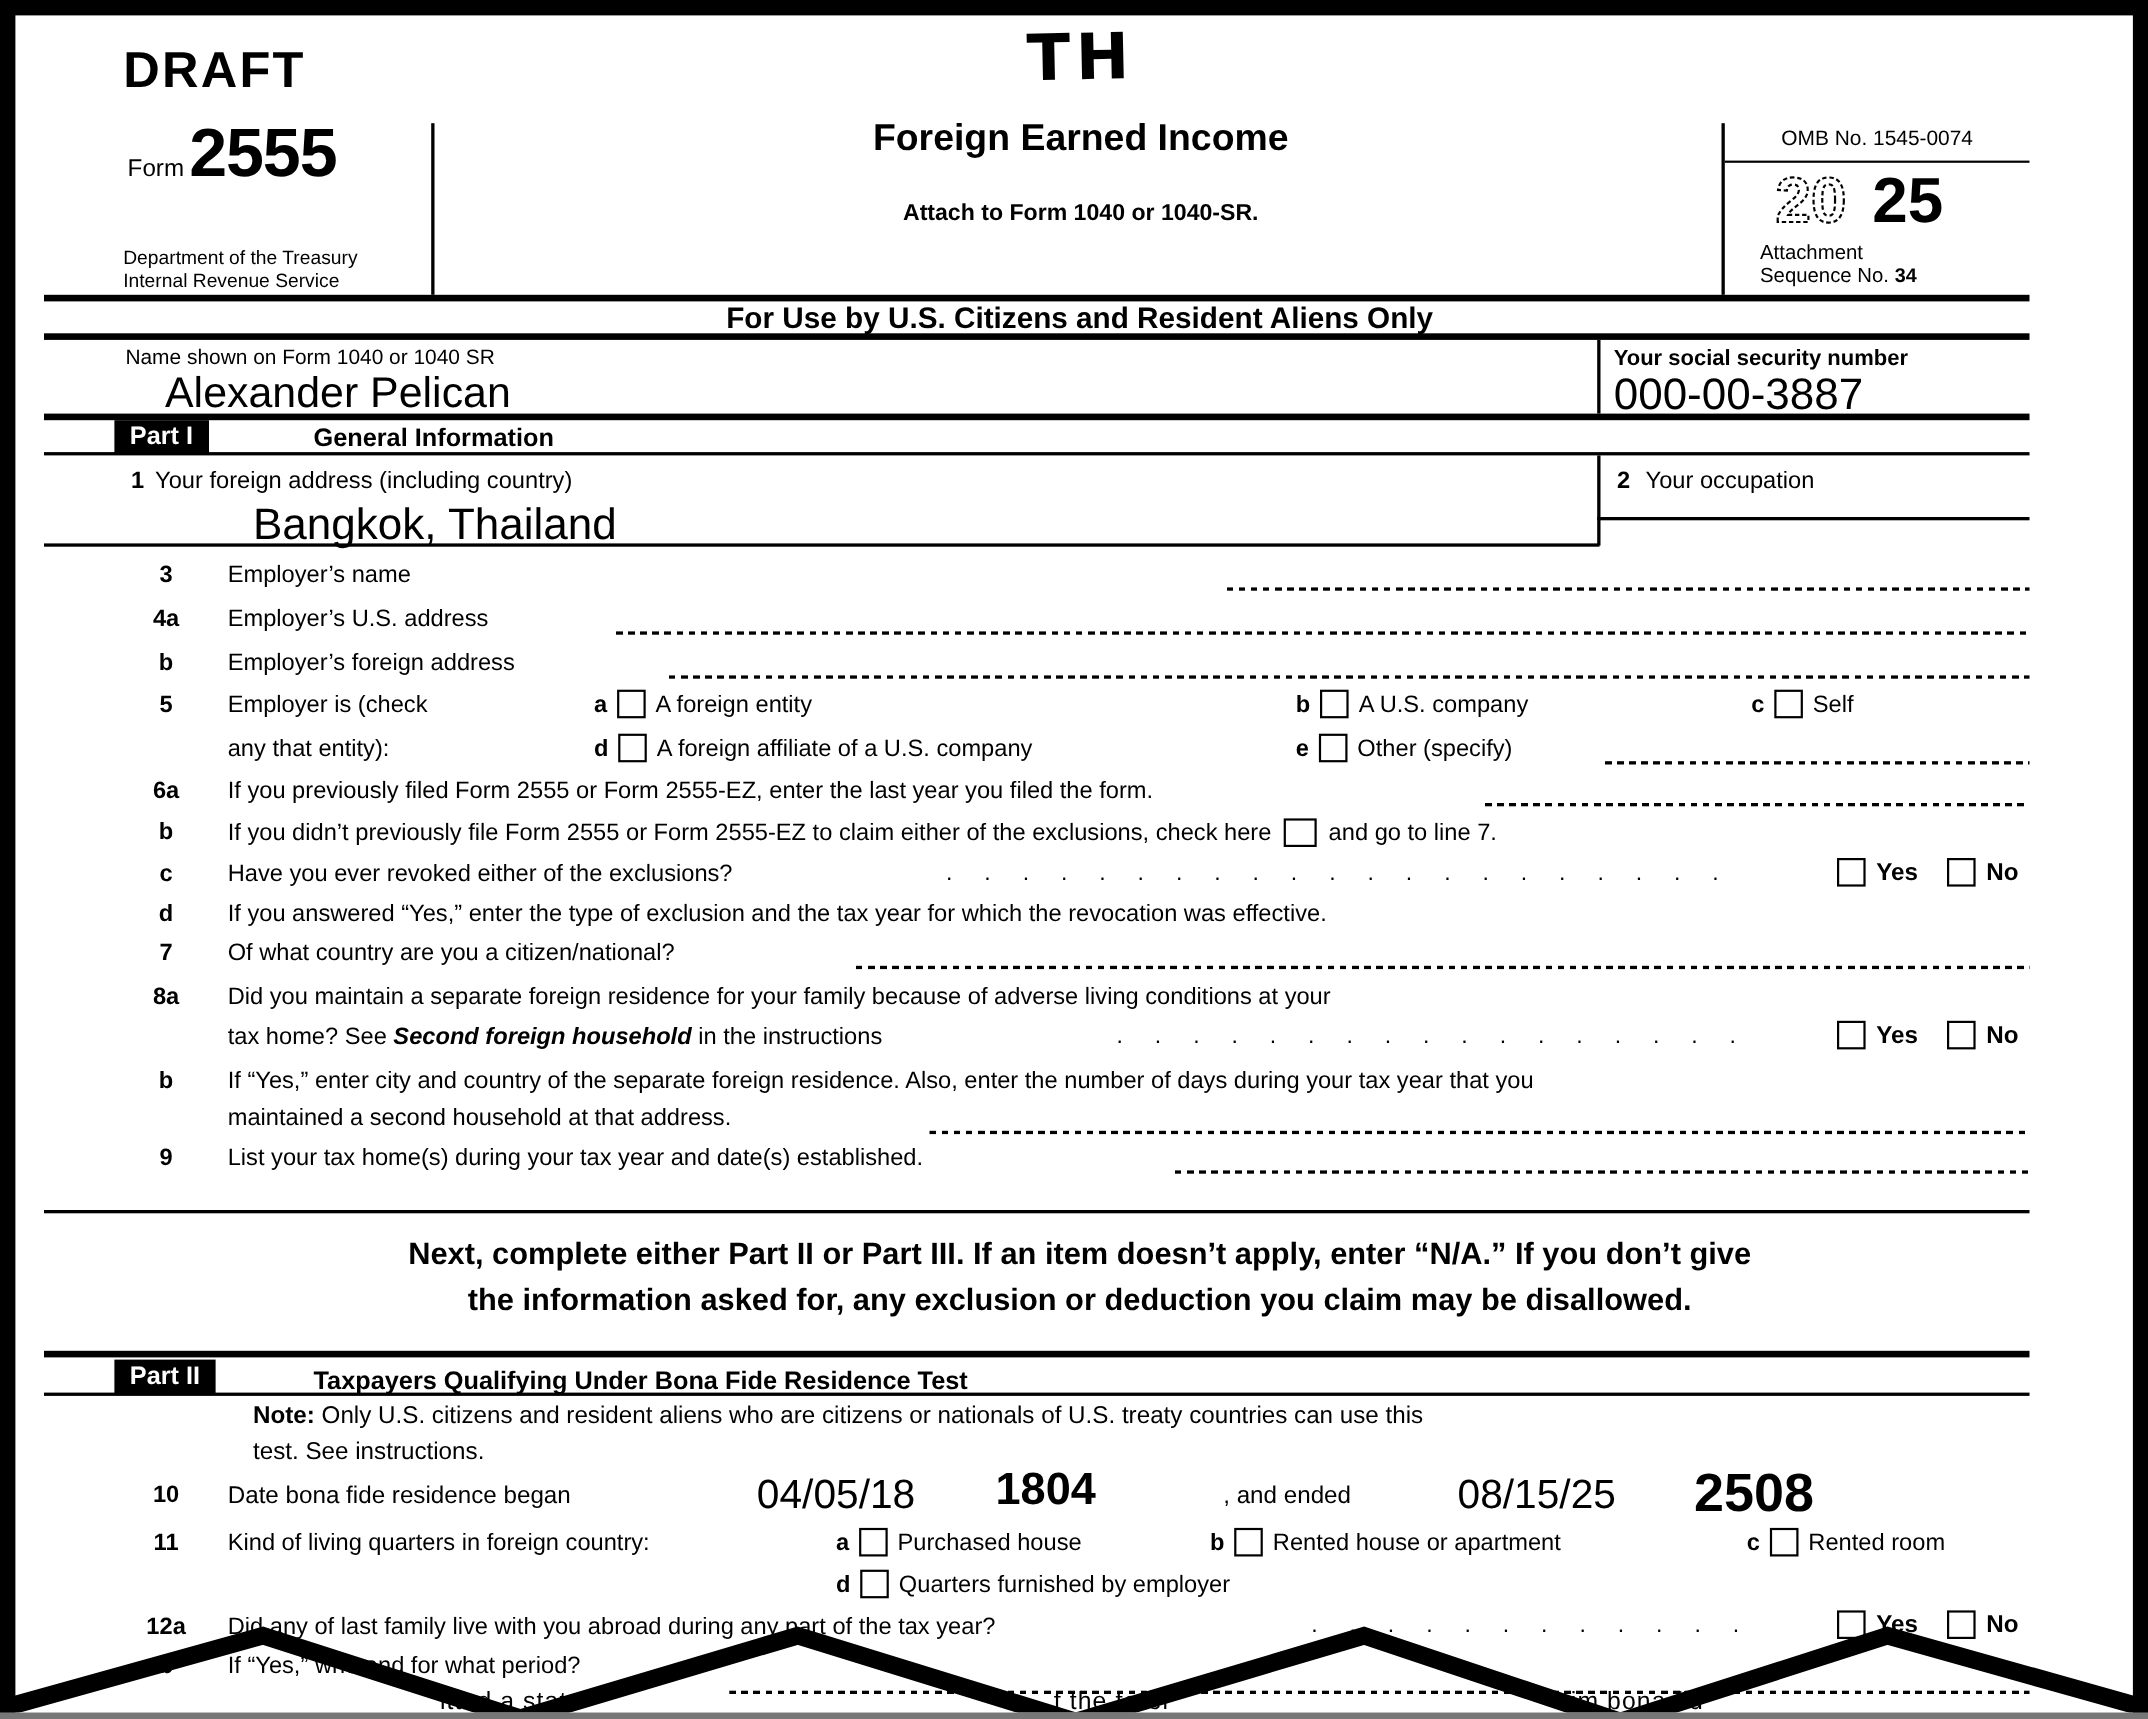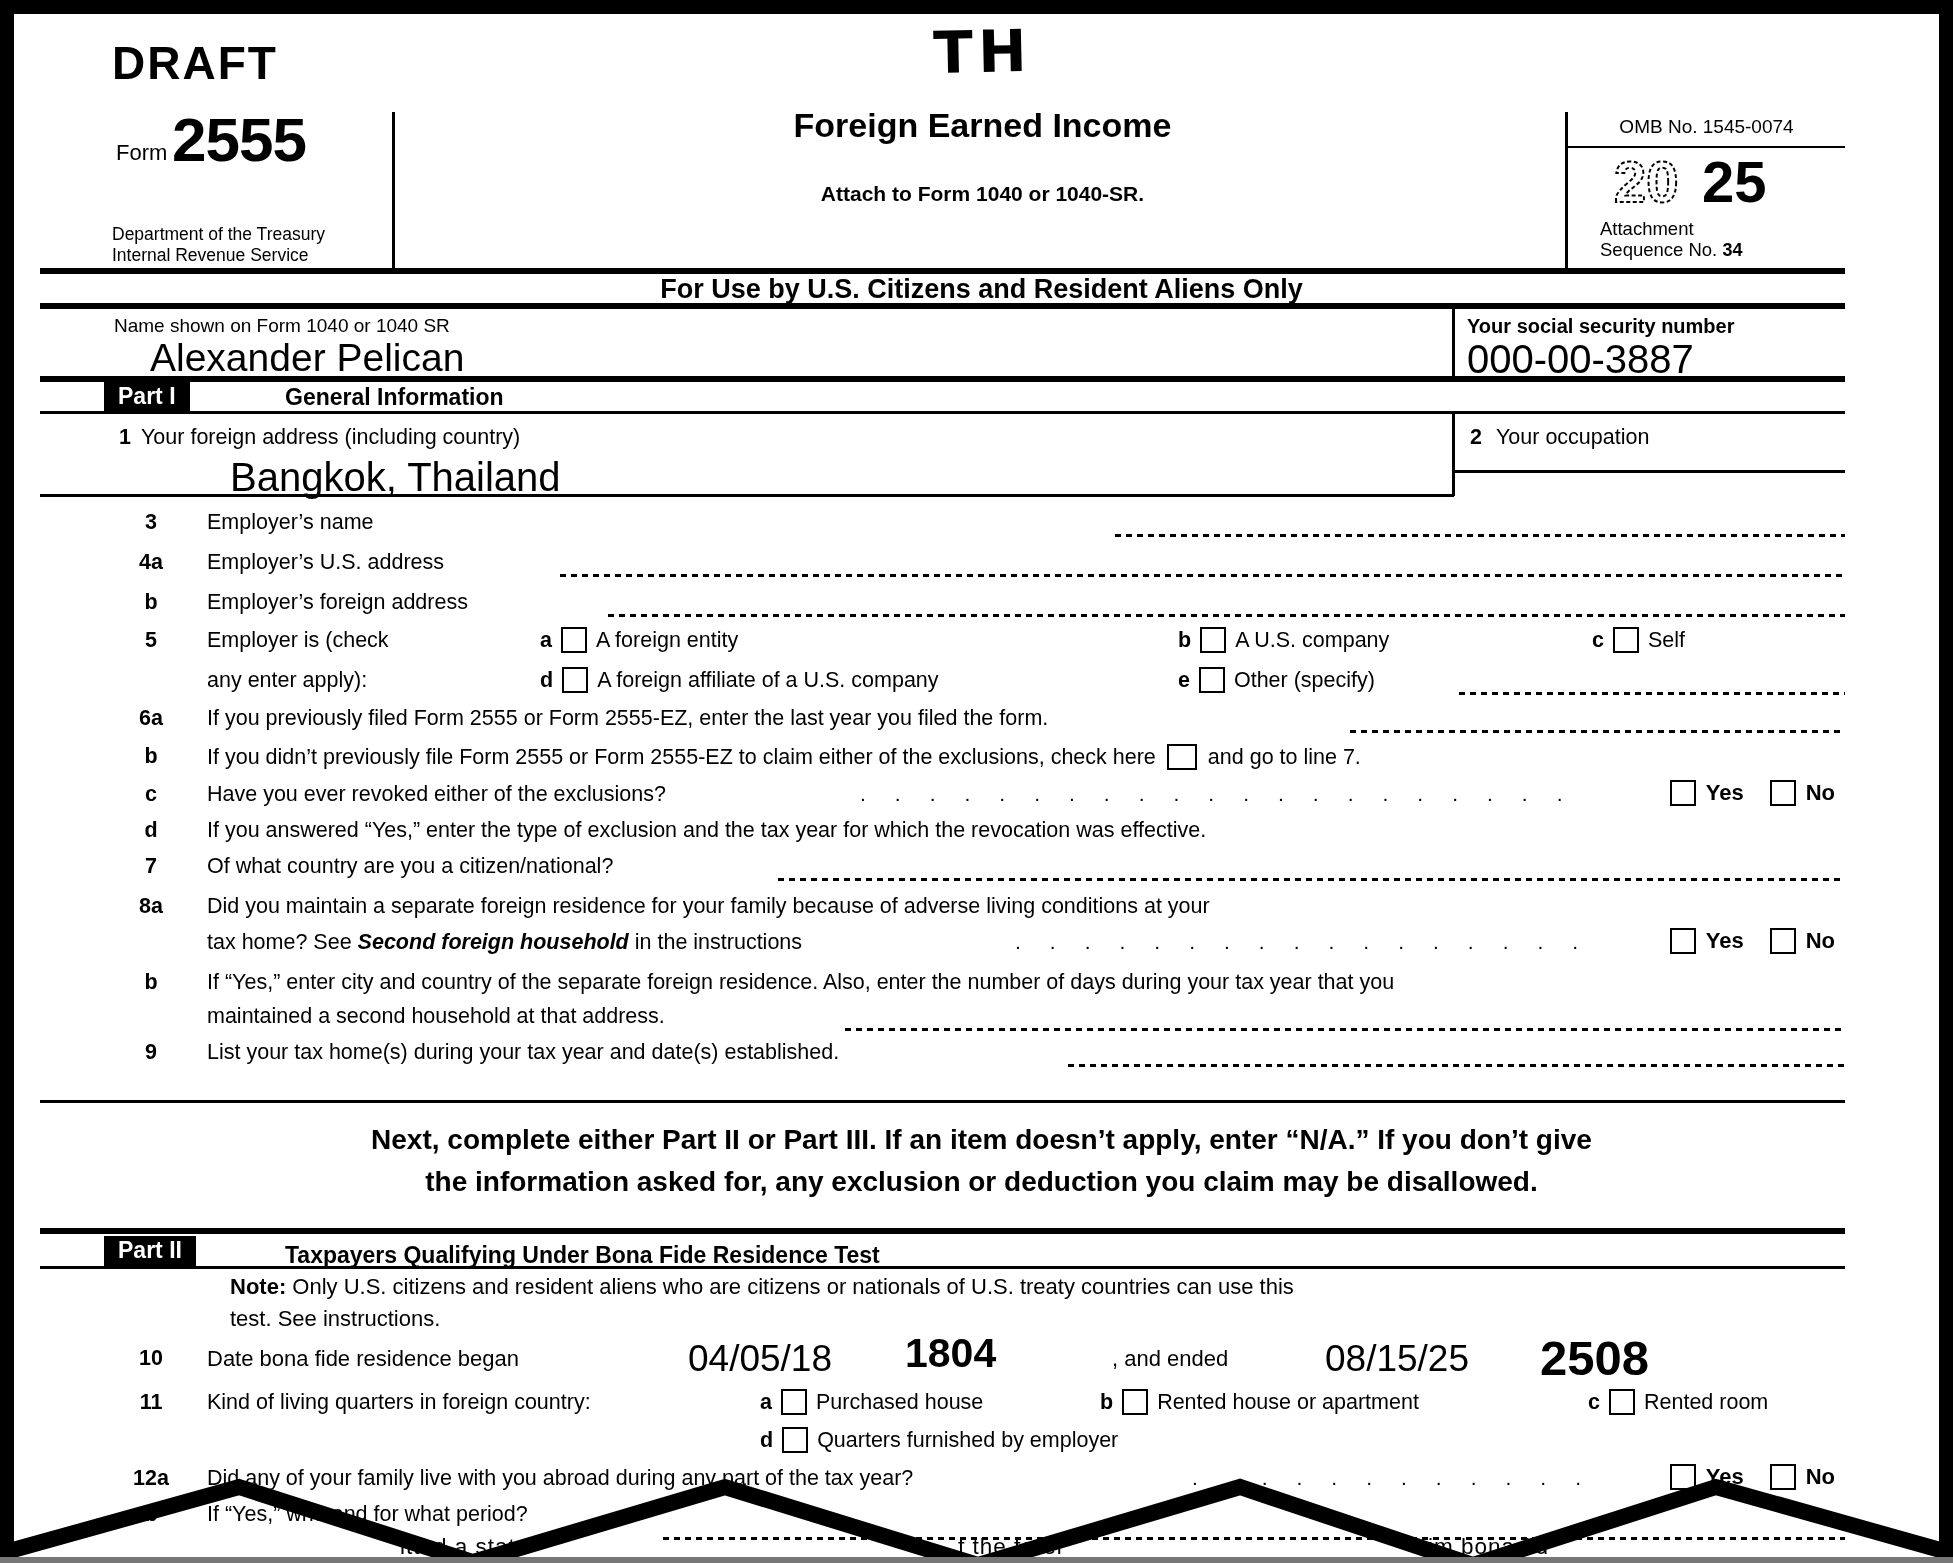--- a/index.html
+++ b/index.html
@@ -128,21 +128,21 @@
       <span class="ol">A U.S. company</span>
     </span>
     <span class="opt" style="left:1592px;">
       <b>c</b>
       <span class="cb"></span>
       <span class="ol">Self</span>
     </span>
   </div>
 
   <div class="ln" style="top:664px;">
-    <span class="txt">any enter apply):</span>
+    <span class="txt">any that entity):</span>
     <span class="opt" style="left:540px;">
       <b>d</b>
       <span class="cb"></span>
       <span class="ol">A foreign affiliate of a U.S. company</span>
     </span>
     <span class="opt" style="left:1178px;">
       <b>e</b>
       <span class="cb"></span>
       <span class="ol">Other (specify)</span>
     </span>
@@ -268,21 +268,21 @@
   <div class="ln" style="top:1424px;">
     <span class="opt" style="left:760px;">
       <b>d</b>
       <span class="cb"></span>
       <span class="ol">Quarters furnished by employer</span>
     </span>
   </div>
 
   <div class="ln" style="top:1462px;">
     <span class="num">12a</span>
-    <span class="txt">Did any of your family live with you abroad during any part of the tax year?</span>
+    <span class="txt">Did any of last family live with you abroad during any part of the tax year?</span>
     <span class="leader" style="left:1192px;width:398px;">..............</span>
     <span class="yesno">
       <span class="cb"></span>
         <span>Yes</span>
       <span class="gap"></span>
       <span class="cb"></span>
         <span>No</span>
     </span>
   </div>
   <div class="ln" style="top:1498px;">

